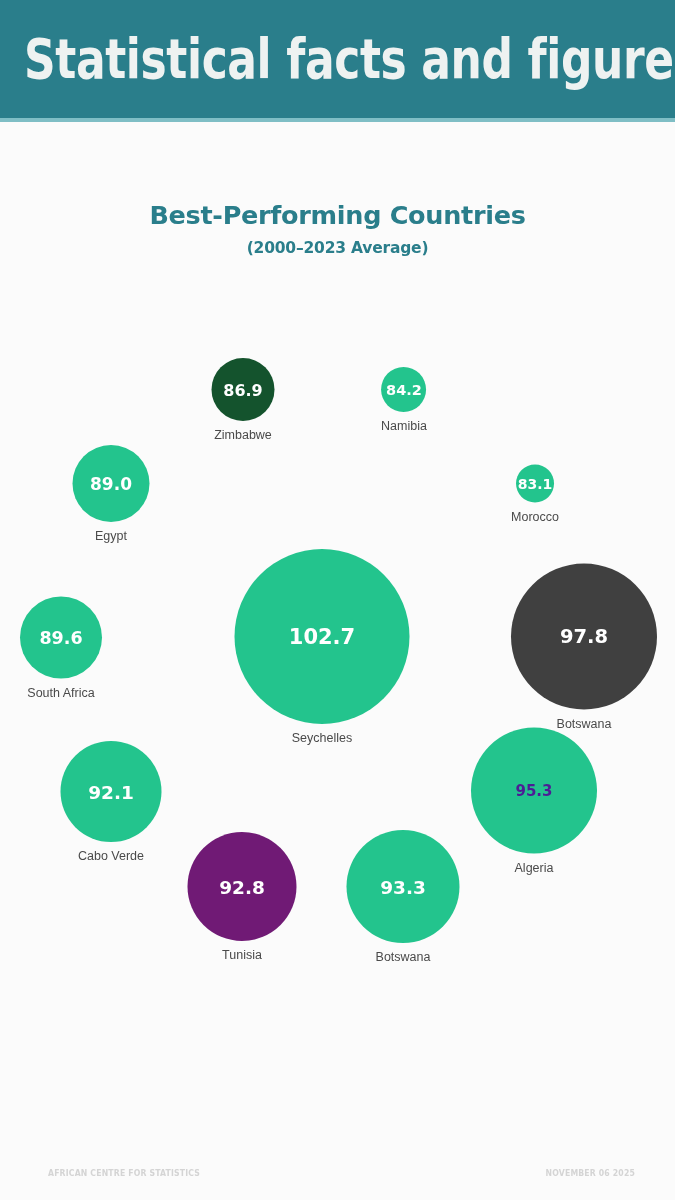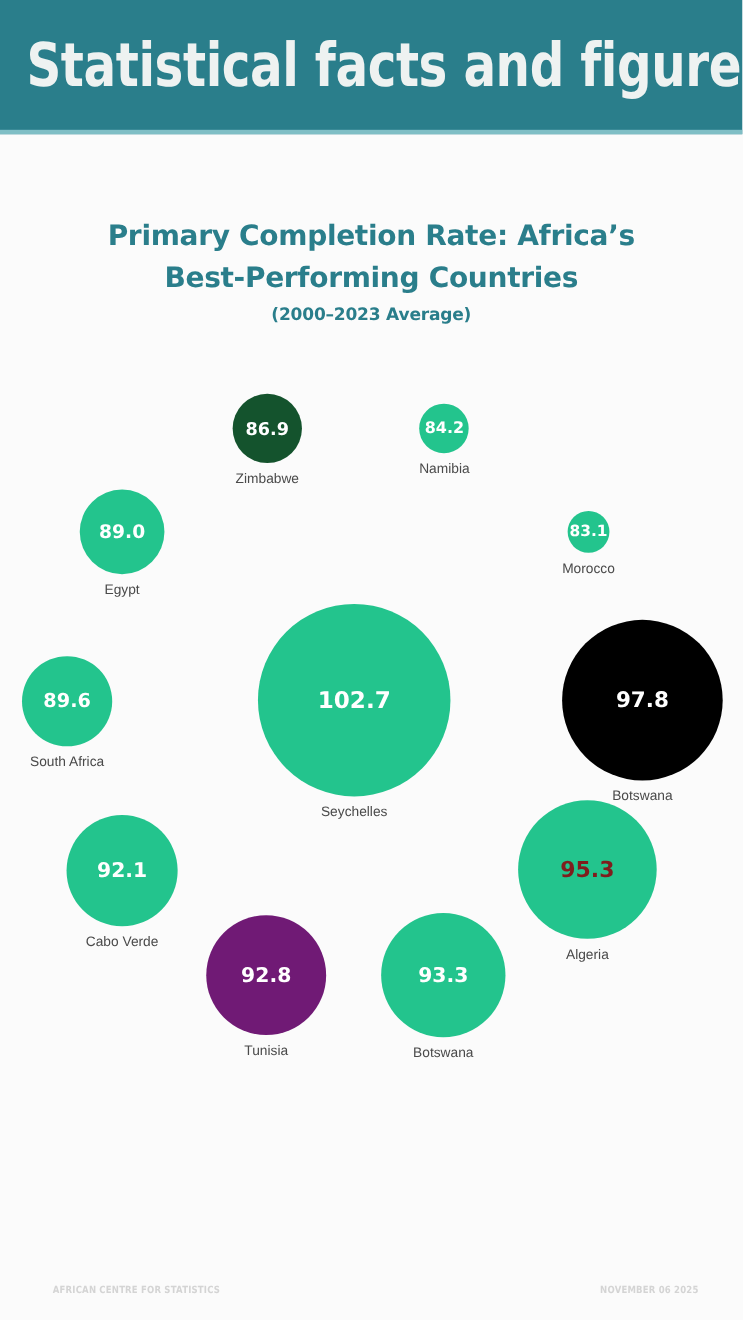--- a/index.html
+++ b/index.html
@@ -140,21 +140,20 @@
   #footer-date  { right: 40px; transform-origin: right center; }
 </style>
 </head>
 <body>
 
 <div id="header-banner">
   <div id="header-title">Statistical facts and figures</div>
 </div>
 
 <div id="chart-title-block">
-  <div class="chart-title-line">Primary Completion Rate: Africa’s</div>
   <div class="chart-title-line">Best-Performing Countries</div>
   <div id="chart-subtitle">(2000–2023 Average)</div>
 </div>
 
 <div id="bubble-plot">
     <div class="bubble-node" style="left: 243px; top: 400px;">
       <div class="bubble-circle" style="width: 63px; height: 63px; background: #14532d;">
         <span class="bubble-value" style="font-size: 16px; color: rgb(255, 255, 255);">86.9</span>
       </div>
       <div class="bubble-label" style="color: rgb(74, 74, 74);">Zimbabwe</div>
@@ -183,34 +182,34 @@
       </div>
       <div class="bubble-label" style="color: rgb(74, 74, 74);">South Africa</div>
     </div>
     <div class="bubble-node" style="left: 322px; top: 647px;">
       <div class="bubble-circle" style="width: 175px; height: 175px; background: rgb(35, 196, 141);">
         <span class="bubble-value" style="font-size: 21px; color: rgb(255, 255, 255);">102.7</span>
       </div>
       <div class="bubble-label" style="color: rgb(74, 74, 74);">Seychelles</div>
     </div>
     <div class="bubble-node" style="left: 584px; top: 647px;">
-      <div class="bubble-circle" style="width: 146px; height: 146px; background: #000000;">
+      <div class="bubble-circle" style="width: 146px; height: 146px; background: #404040;">
         <span class="bubble-value" style="font-size: 19.5px; color: rgb(255, 255, 255);">97.8</span>
       </div>
       <div class="bubble-label" style="color: rgb(74, 74, 74);">Botswana</div>
     </div>
     <div class="bubble-node" style="left: 111px; top: 802px;">
       <div class="bubble-circle" style="width: 101px; height: 101px; background: rgb(35, 196, 141);">
         <span class="bubble-value" style="font-size: 18.5px; color: rgb(255, 255, 255);">92.1</span>
       </div>
       <div class="bubble-label" style="color: rgb(74, 74, 74);">Cabo Verde</div>
     </div>
     <div class="bubble-node" style="left: 534px; top: 801px;">
       <div class="bubble-circle" style="width: 126px; height: 126px; background: rgb(35, 196, 141);">
-        <span class="bubble-value" style="font-size: 20px; color: #7f1d1d;">95.3</span>
+        <span class="bubble-value" style="font-size: 15px; color: #4c1d95;">95.3</span>
       </div>
       <div class="bubble-label" style="color: rgb(74, 74, 74);">Algeria</div>
     </div>
     <div class="bubble-node" style="left: 242px; top: 897px;">
       <div class="bubble-circle" style="width: 109px; height: 109px; background: #701a75;">
         <span class="bubble-value" style="font-size: 18.5px; color: rgb(255, 255, 255);">92.8</span>
       </div>
       <div class="bubble-label" style="color: rgb(74, 74, 74);">Tunisia</div>
     </div>
     <div class="bubble-node" style="left: 403px; top: 897px;">

